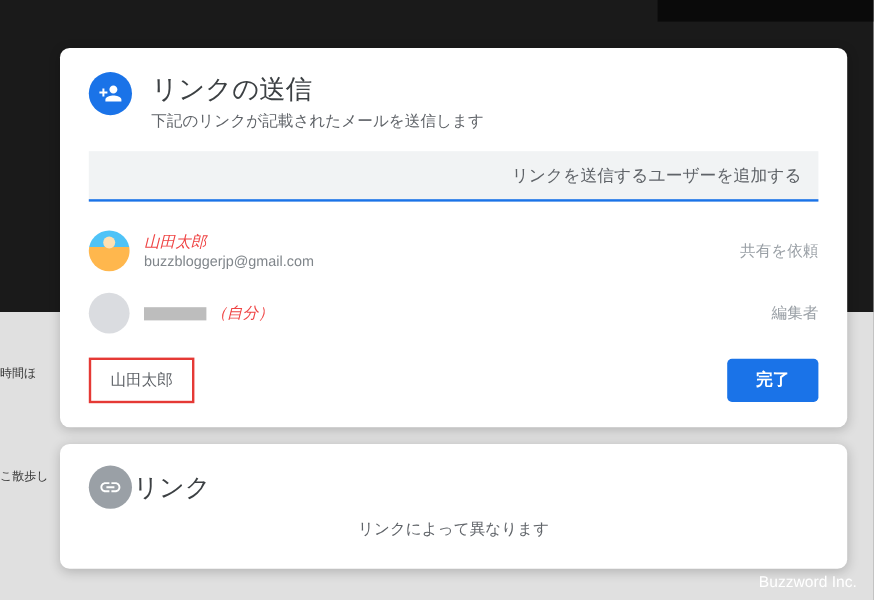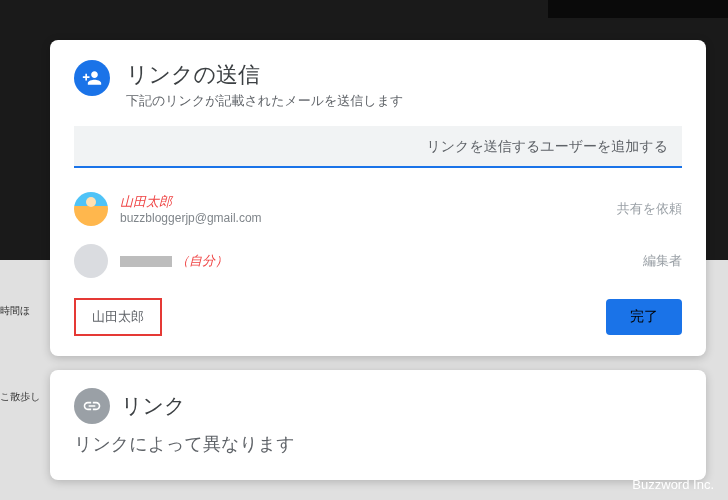--- a/index.html
+++ b/index.html
@@ -163,62 +163,64 @@
     }
     .share-request {
       border: 2px solid #e53935;
       padding: 8px 16px;
       font-size: 13px;
       color: #5f6368;
       cursor: pointer;
     }
     .btn-done {
       background: #1a73e8;
-      color: #000000;
+      color: #ffffff;
       border: none;
       padding: 9px 24px;
       border-radius: 4px;
       font-size: 14px;
       cursor: pointer;
+      font-weight: bold;
     }
     .dialog-link {
       position: absolute;
       top: 370px;
       left: 50px;
       right: 22px;
       background: #fff;
       border-radius: 8px;
       padding: 18px 24px 24px 24px;
       box-shadow: 0 2px 10px rgba(0,0,0,0.2);
     }
     .link-header {
       display: flex;
       align-items: center;
-      gap: 11px;
+      gap: 1px;
       margin-bottom: 8px;
     }
     .link-icon {
       width: 36px;
       height: 36px;
       border-radius: 50%;
       background: #9aa0a6;
       display: flex;
       align-items: center;
       justify-content: center;
       flex-shrink: 0;
     }
     .link-title {
       font-size: 21px;
       font-weight: 400;
       color: #3c4043;
     }
     .link-desc {
-      font-size: 18px;
+      font-size: 13px;
       color: #5f6368;
       margin-left: 0px;
+      text-align: center;
     }
     .watermark {
       position: absolute;
       bottom: 8px;
       right: 14px;
       color: #fff;
       font-size: 13px;
     }
   </style>
 </head>

